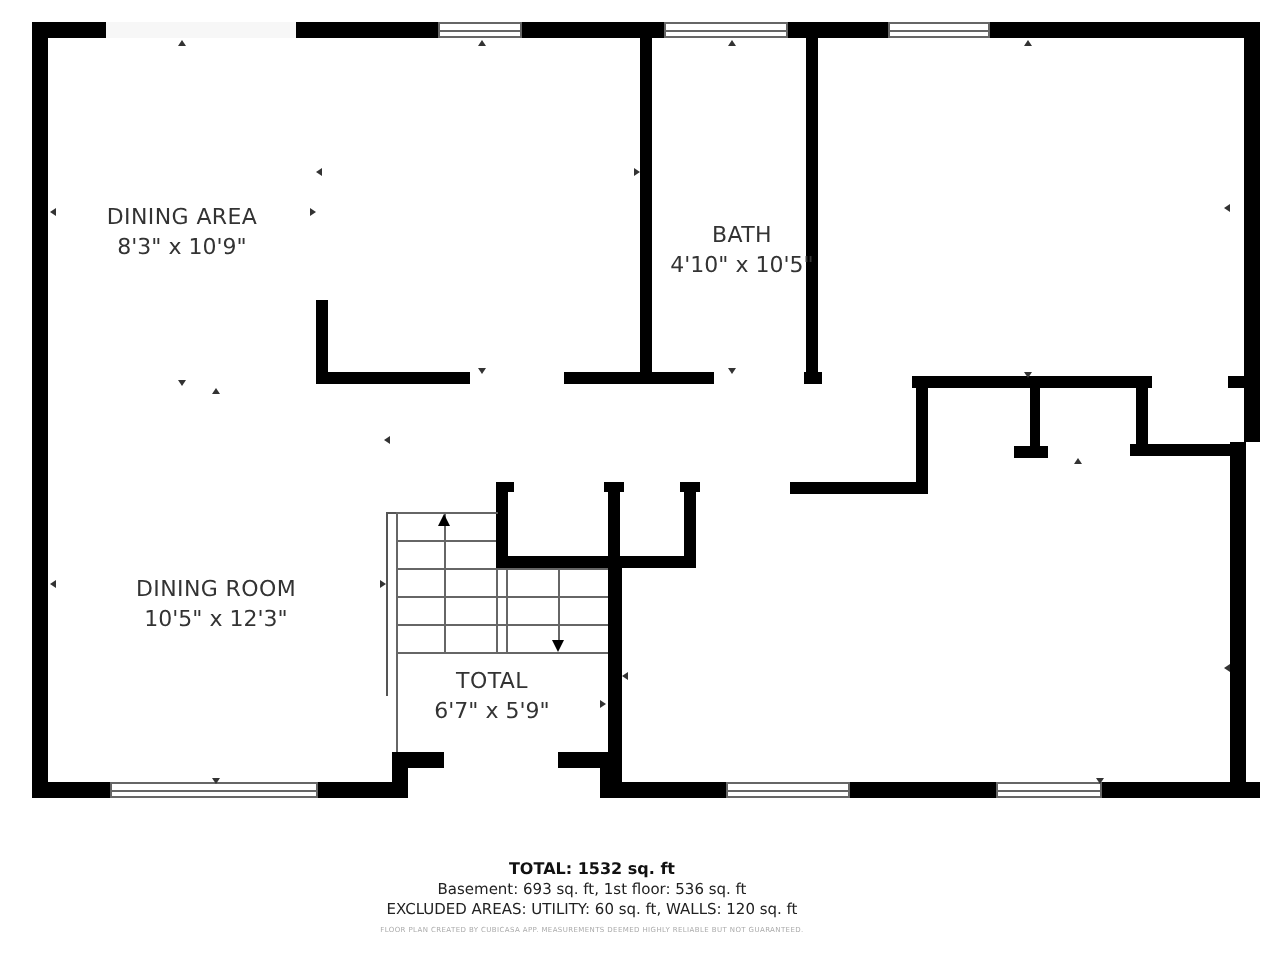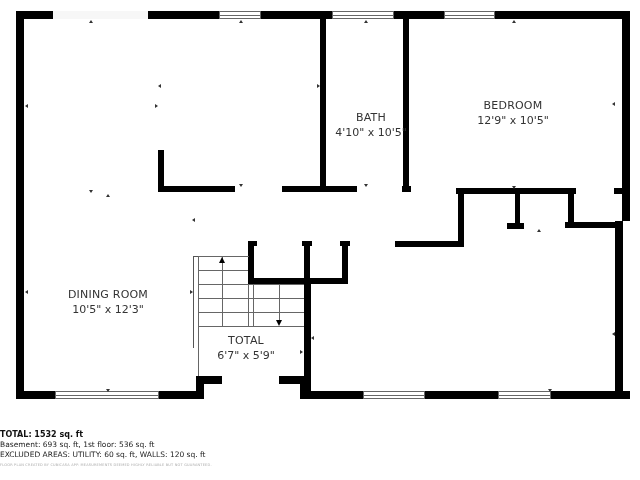--- a/index.html
+++ b/index.html
@@ -15,21 +15,21 @@
   .hline { position:absolute; height:0; border-top:1px solid #666; }
   .vline { position:absolute; width:0; border-left:1px solid #666; }
   .arrow { position:absolute; width:0; height:0; }
   .arrow.up { border-left:3px solid transparent; border-right:3px solid transparent; border-bottom:6px solid #000; }
   .arrow.down { border-left:3px solid transparent; border-right:3px solid transparent; border-top:6px solid #000; }
   .tick { position:absolute; width:0; height:0; }
   .tick.d { border-left:2px solid transparent; border-right:2px solid transparent; border-top:3px solid #333; }
   .tick.u { border-left:2px solid transparent; border-right:2px solid transparent; border-bottom:3px solid #333; }
   .tick.l { border-top:2px solid transparent; border-bottom:2px solid transparent; border-right:3px solid #333; }
   .tick.r { border-top:2px solid transparent; border-bottom:2px solid transparent; border-left:3px solid #333; }
-  .footer { position:absolute; left:0; width:592px; }
+  .footer { position:absolute; left:0; width:592px; text-align:center; }
   .f-total { top:430px; font-size:8px; font-weight:bold; color:#111; }
   .f-levels { top:440px; font-size:7.5px; color:#222; }
   .f-excl { top:450px; font-size:7.5px; color:#222; }
   .f-fine { top:463px; font-size:3.5px; color:#aaa; letter-spacing:0.2px; }
 </style>
 </head>
 <body>
 
 <div class="plan">
 
@@ -125,27 +125,27 @@
   <div class="tick l" style="left:192px;top:218px;"></div>
   <div class="tick r" style="left:155px;top:104px;"></div>
   <div class="tick l" style="left:158px;top:84px;"></div>
   <div class="tick r" style="left:317px;top:84px;"></div>
   <div class="tick l" style="left:612px;top:102px;"></div>
   <div class="tick l" style="left:612px;top:332px;"></div>
   <div class="tick r" style="left:190px;top:290px;"></div>
   <div class="tick r" style="left:300px;top:350px;"></div>
   <div class="tick l" style="left:311px;top:336px;"></div>
 
+  <div class="room" style="left:91px;top:101px;">
+    <span class="n">DINING AREA</span>
+    <span class="d">8'3" x 10'9"</span>
+  </div>
   <div class="room" style="left:371px;top:110px;">
     <span class="n">BATH</span>
     <span class="d">4'10" x 10'5"</span>
-  </div>
-  <div class="room" style="left:513px;top:98px;">
-    <span class="n">BEDROOM</span>
-    <span class="d">12'9" x 10'5"</span>
   </div>
   <div class="room" style="left:108px;top:287px;">
     <span class="n">DINING ROOM</span>
     <span class="d">10'5" x 12'3"</span>
   </div>
   <div class="room" style="left:246px;top:333px;">
     <span class="n">TOTAL</span>
     <span class="d">6'7" x 5'9"</span>
   </div>
 </div>

